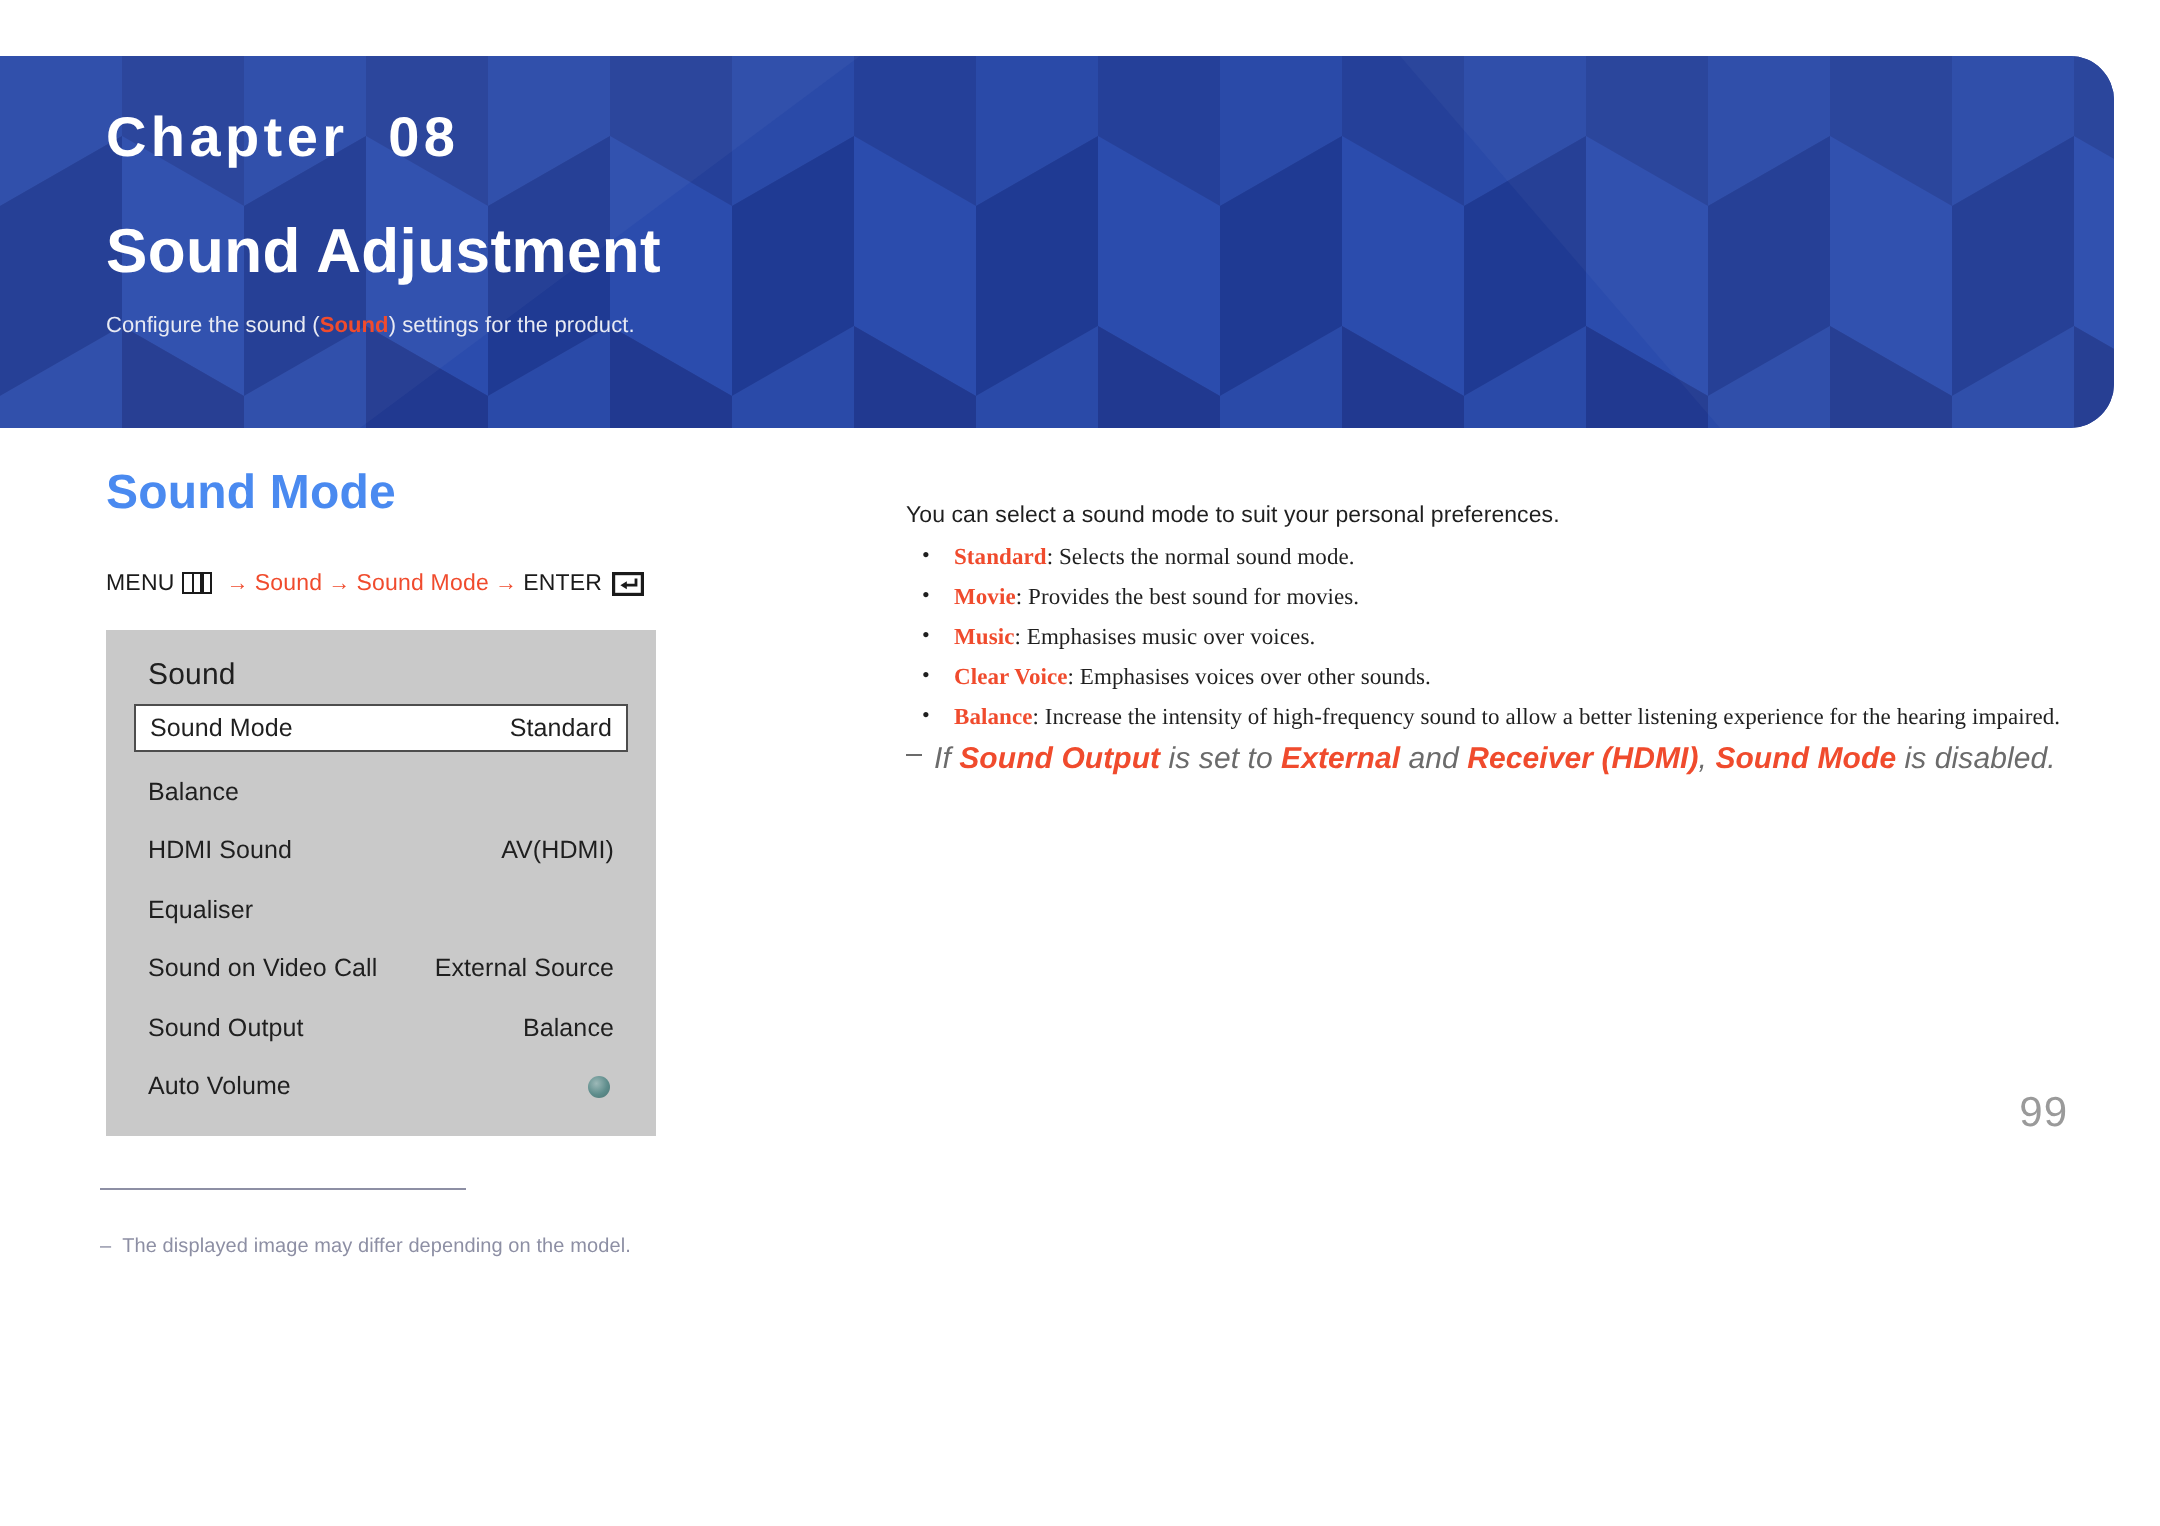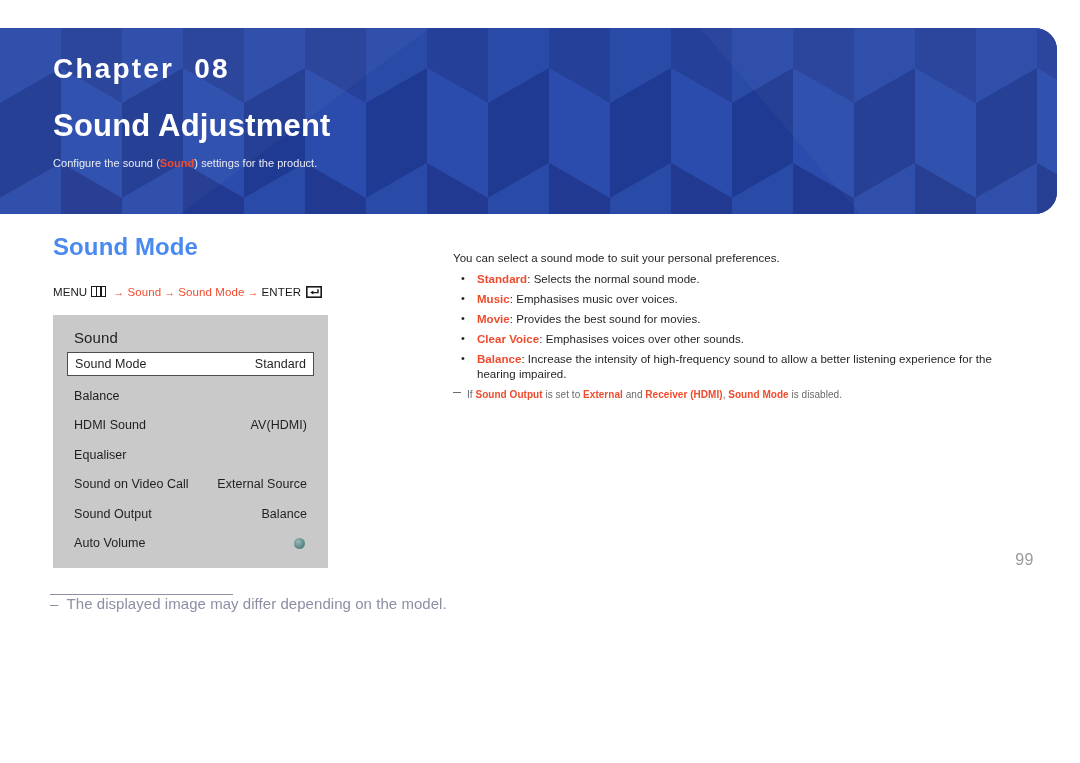--- a/index.html
+++ b/index.html
@@ -172,26 +172,25 @@
     left: 50px;
     top: 594px;
     width: 330px;
   }
   .footnote-rule {
     width: 183px;
     height: 1px;
     background: #8d8fa4;
   }
   .footnote-text {
-    margin-top: 0;
-    font-size: 15px;
+    margin-top: 23px;
+    font-size: 10px;
     color: #8d8fa4;
     letter-spacing: 0.05px;
     white-space: pre;
-    text-align: right;
   }
 
   
   .content-col {
     position: absolute;
     left: 453px;
     top: 234px;
     width: 580px;
     margin-top: 16px;
   }
@@ -203,56 +202,58 @@
   }
   .bullet-list { margin-top: 6px; }
   .bullet-item {
     position: relative;
     padding-left: 24px;
     font-size: 11.5px;
     line-height: 15px;
     color: #1f1f1f;
     letter-spacing: 0.04px;
     margin-bottom: 5px;
+    font-family: Liberation Serif, serif;
   }
   .bullet-item::before {
     content: "\2022";
     position: absolute;
     left: 8px;
     top: -1px;
     color: #1f1f1f;
     font-size: 11px;
   }
   .bullet-item .term { color: #f04b2d; font-weight: bold; }
   .note-line {
     position: relative;
     margin-top: 5px;
     padding-left: 14px;
-    font-size: 10px;
+    font-size: 15px;
     line-height: 15px;
     color: #6b6b6b;
     letter-spacing: 0.04px;
+    font-style: italic;
   }
   .note-line::before {
     content: "";
     position: absolute;
     left: 0;
     top: 5px;
     width: 8px;
     height: 1.3px;
     background: #6b6b6b;
   }
   .note-line .term { color: #f04b2d; font-weight: bold; }
 
   
   .page-number {
     position: absolute;
     right: 46px;
     bottom: 19px;
-    font-size: 16px;
+    font-size: 21px;
     color: #9a9a9a;
     letter-spacing: 0.5px;
   }
 </style>
 </head>
 <body>
 
 <div class="page">
 
   <div class="chapter-banner">
@@ -341,22 +342,22 @@
   <div class="panel-footnote">
     <div class="footnote-rule"></div>
     <div class="footnote-text">–  The displayed image may differ depending on the model.</div>
   </div>
 
   <div class="content-col">
     <div class="intro-line">You can select a sound mode to suit your personal preferences.</div>
 
     <div class="bullet-list">
       <div class="bullet-item"><span class="term">Standard</span><span>: Selects the normal sound mode.</span></div>
+      <div class="bullet-item"><span class="term">Movie</span><span>: Provides the best sound for movies.</span></div>
       <div class="bullet-item"><span class="term">Music</span><span>: Emphasises music over voices.</span></div>
-      <div class="bullet-item"><span class="term">Movie</span><span>: Provides the best sound for movies.</span></div>
       <div class="bullet-item"><span class="term">Clear Voice</span><span>: Emphasises voices over other sounds.</span></div>
       <div class="bullet-item"><span class="term">Balance</span><span>: Increase the intensity of high-frequency sound to allow a better listening experience for the hearing impaired.</span></div>
     </div>
 
     <div class="note-line"><span>If </span><span class="term">Sound Output</span><span> is set to </span><span class="term">External</span><span> and </span><span class="term">Receiver (HDMI)</span><span>, </span><span class="term">Sound Mode</span><span> is disabled.</span></div>
   </div>
 
   <div class="page-number">99</div>
 
 </div>

